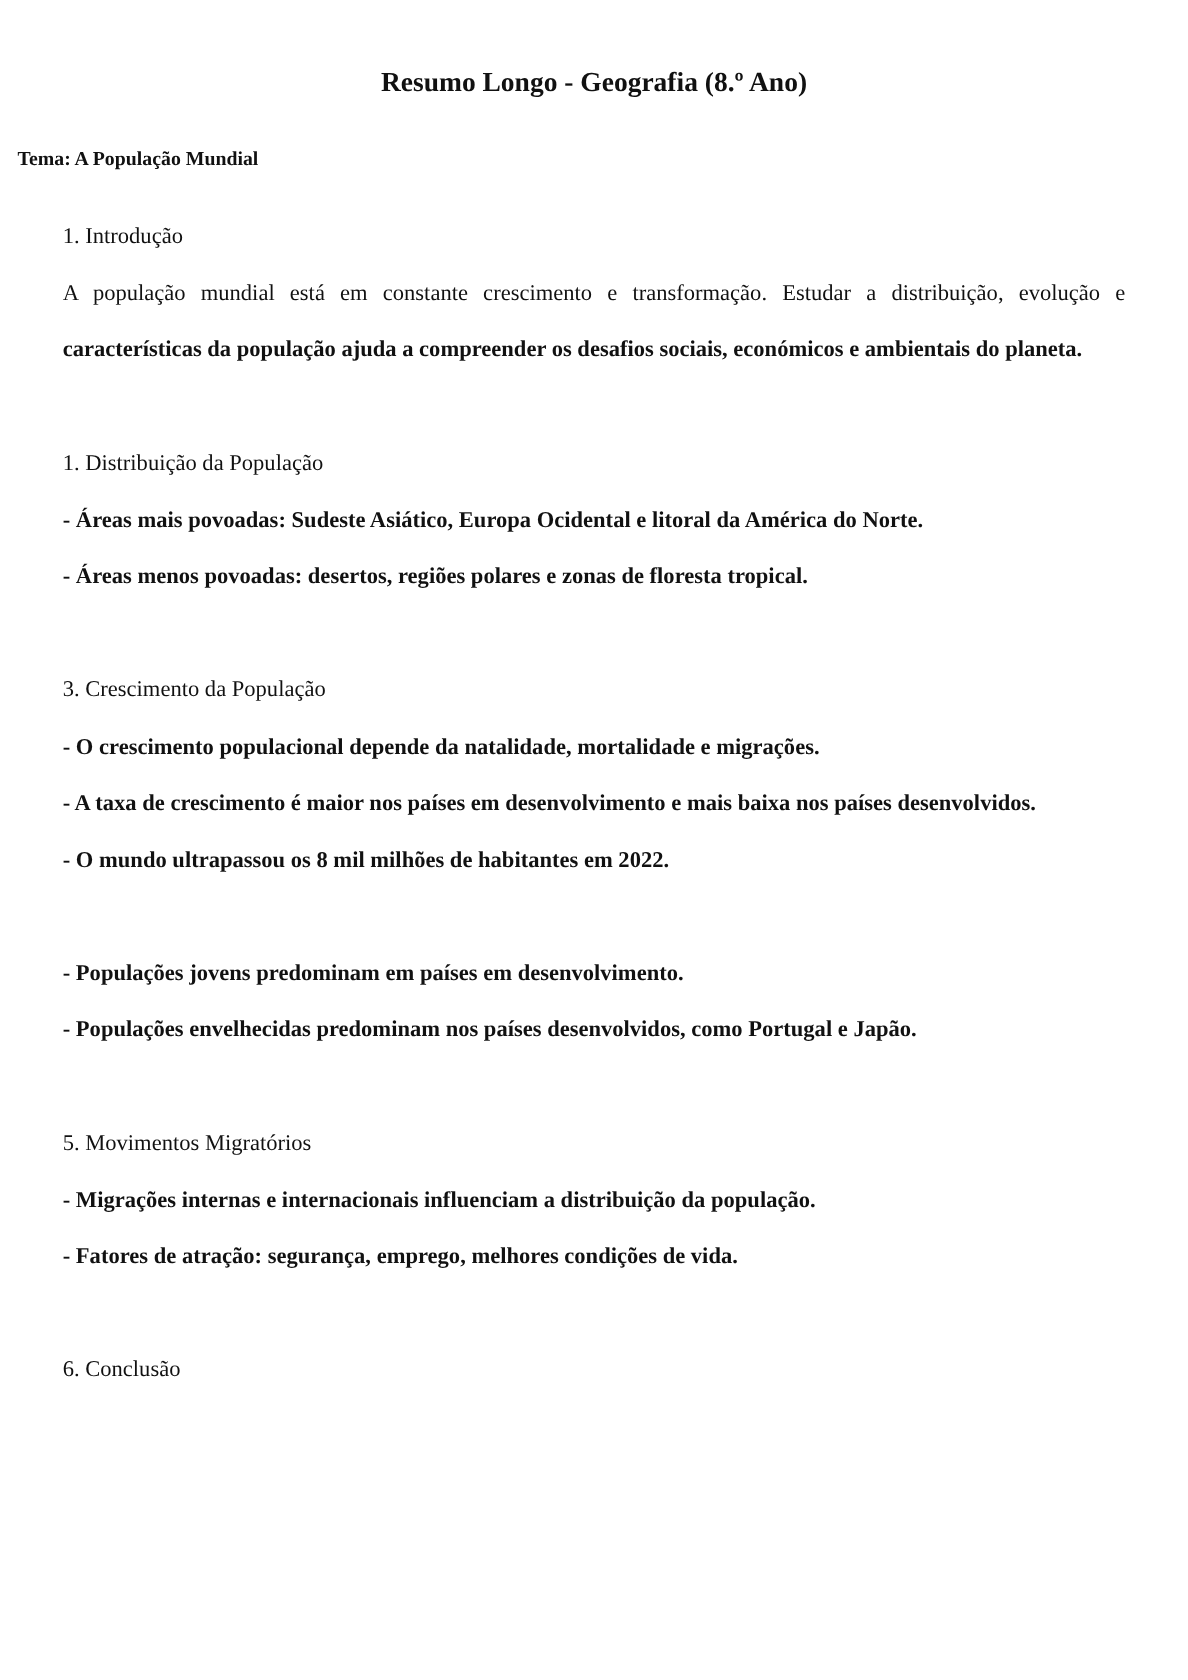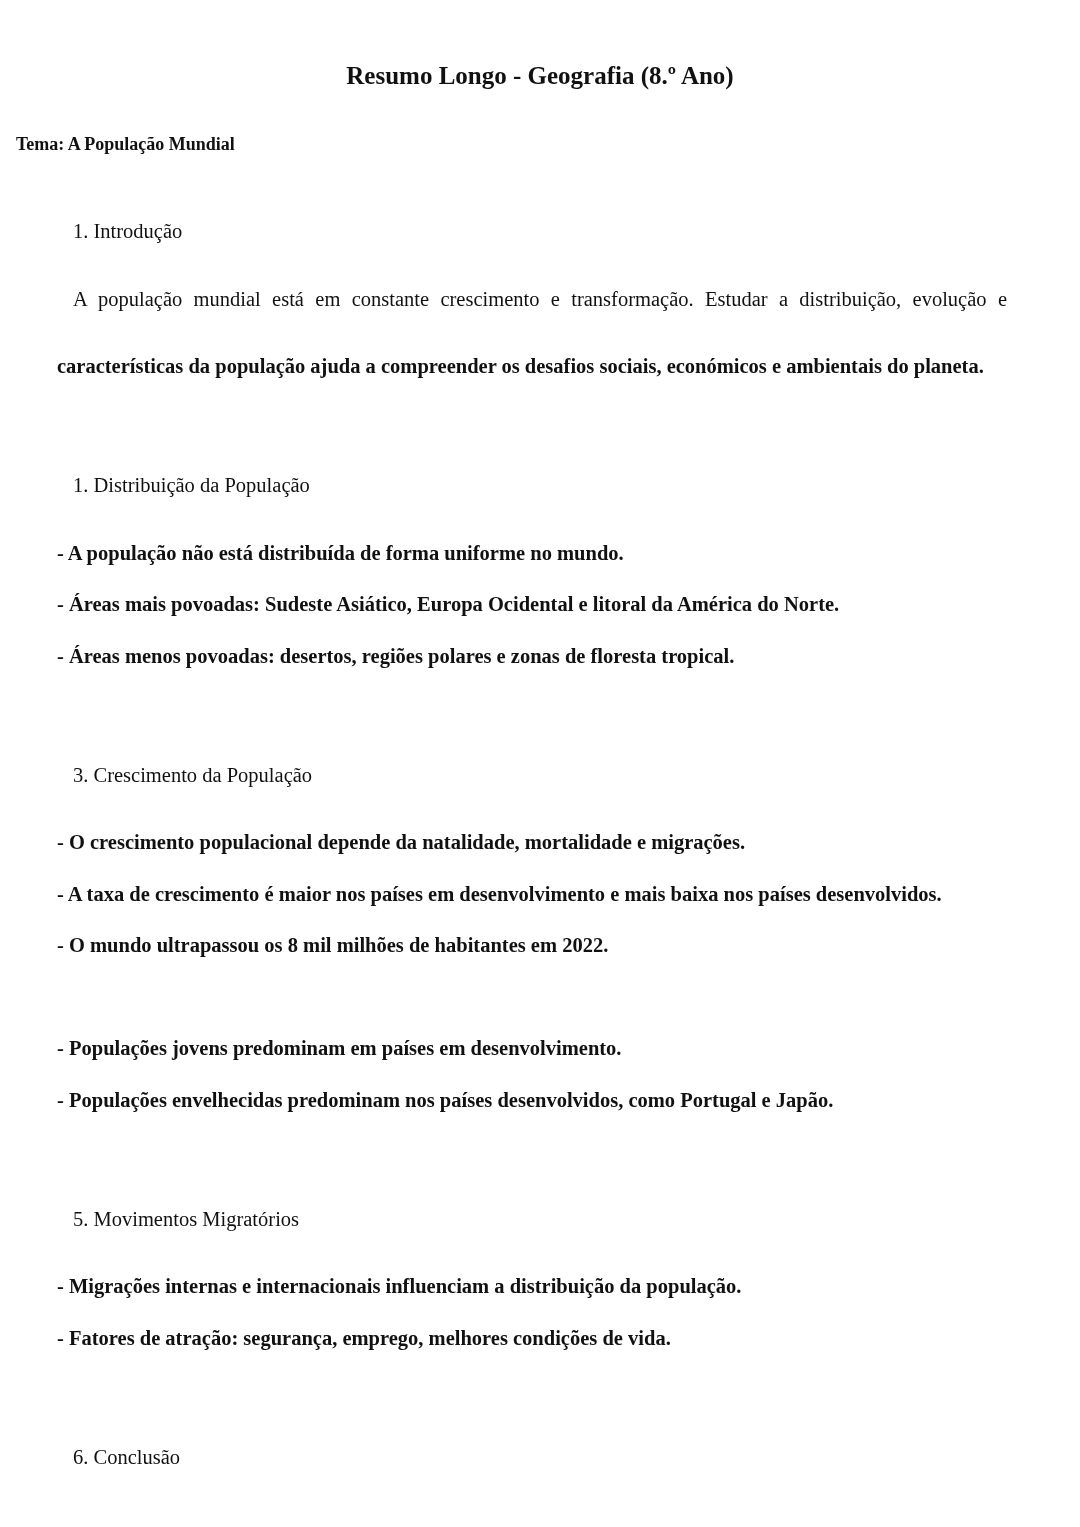--- a/index.html
+++ b/index.html
@@ -57,52 +57,51 @@
       white-space: nowrap;
       margin: 0;
       font-weight: bold;
     }
     .justify {
       display: block;
       text-align: justify;
       text-align-last: justify;
       white-space: normal;
       height: 51.5px;
-      margin: 16px;
+      margin: 0;
       font-family: Liberation Serif, serif;
     }
     .spacer {
       display: block;
       height: 51.5px;
     }
     .section-heading {
       font-weight: normal;
       font-size: 20.5px;
-      margin: 16px;
+      margin: 0;
     }
   </style>
 </head>
 <body>
 
 <div class="page">
   <h1 class="doc-title">Resumo Longo - Geografia (8.º Ano)</h1>
   <h2 class="doc-subtitle">Tema: A População Mundial</h2>
 
   <div class="body">
 
     <div>
       <h3 class="line section-heading">1. Introdução</h3>
       <p class="justify">A população mundial está em constante crescimento e transformação. Estudar a distribuição, evolução e</p>
       <p class="line">características da população ajuda a compreender os desafios sociais, económicos e ambientais do planeta.</p>
     </div>
     <div class="spacer"></div>
 
     <div>
       <h3 class="line section-heading">1. Distribuição da População</h3>
-      <p class="line">- A população não está distribuída de forma uniforme no mundo.</p>
       <p class="line">- Áreas mais povoadas: Sudeste Asiático, Europa Ocidental e litoral da América do Norte.</p>
       <p class="line">- Áreas menos povoadas: desertos, regiões polares e zonas de floresta tropical.</p>
     </div>
     <div class="spacer"></div>
 
     <div>
       <h3 class="line section-heading">3. Crescimento da População</h3>
       <p class="line">- O crescimento populacional depende da natalidade, mortalidade e migrações.</p>
       <p class="line">- A taxa de crescimento é maior nos países em desenvolvimento e mais baixa nos países desenvolvidos.</p>
       <p class="line">- O mundo ultrapassou os 8 mil milhões de habitantes em 2022.</p>

